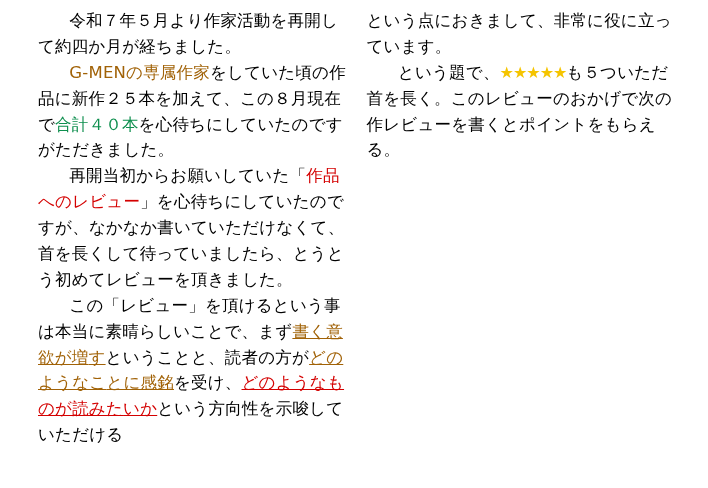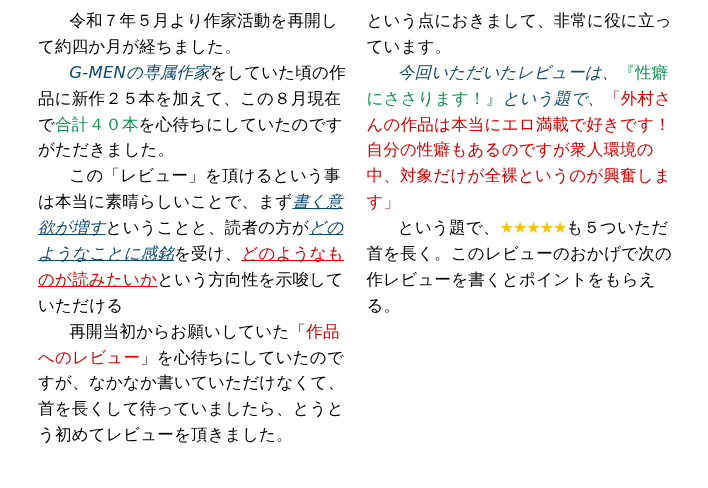--- a/index.html
+++ b/index.html
@@ -43,21 +43,21 @@
     word-break: break-all;
   }
   .indent {
     text-indent: 1.9em;
   }
   .noindent {
     text-indent: 0;
     font-family: Liberation Serif, serif;
   }
   
-  .c-blue   { color: #0c4a6e; font-style: italic; }
+  .c-blue   { color: #a16207; }
   .c-green  { color: #0f8f4f; }
   .c-red    { color: #d40000; }
   .u        { text-decoration: underline; }
   .stars {
     color: #f5c400;
     letter-spacing: -1px;
     font-size: 16px;
   }
   .caret {
     display: inline-block;
@@ -72,31 +72,30 @@
 
 <div id="page">
   <div class="columns">
 
     <div class="column">
 
       <p class="para indent"><span>令和７年５月より作家活動を再開して</span><span>約四か月が経ちました。</span></p>
 
       <p class="para indent"><span class="c-blue">G-MENの専属作家</span><span>をしていた頃の作</span><span>品に新作２５本を加えて、この８月現在</span><span>で</span><span class="c-green">合計４０本</span><span>を心待ちにしていたのですが</span><span>ただきました。</span></p>
 
+      <p class="para indent"><span>再開当初からお願いしていた「</span><span class="c-red">作品への</span><span class="c-red">レビュー</span><span>」を心待ちにしていたのですが、</span><span>なかなか書いていただけなくて、首を長く</span><span>して待っていましたら、とうとう初めてレ</span><span>ビューを頂きました。</span></p>
+
       <p class="para indent"><span>この「レビュー」を頂けるという事は本</span><span>当に素晴らしいことで、まず</span><span class="c-blue u">書く意欲が増</span><span class="c-blue u">す</span><span>ということと、読者の方が</span><span class="c-blue u">どのようなこ</span><span class="c-blue u">とに感銘</span><span>を受け、</span><span class="c-red u">どのようなものが読みた</span><span class="c-red u">いか</span><span>という方向性を示唆していただける</span></p>
-
-      <p class="para indent"><span>再開当初からお願いしていた「</span><span class="c-red">作品への</span><span class="c-red">レビュー</span><span>」を心待ちにしていたのですが、</span><span>なかなか書いていただけなくて、首を長く</span><span>して待っていましたら、とうとう初めてレ</span><span>ビューを頂きました。</span></p>
 
     </div>
 
     <div class="column">
 
       <p class="para noindent"><span>という点におきまして、非常に役に立って</span><span>います。</span></p>
 
-      <p class="para indent"><span class="c-blue">今回いただいたレビューは、</span><span class="c-green">『性癖にささります！』</span><span class="c-blue">という題で、</span><span class="c-red">「外村さんの作品は本当にエロ満載で好</span><span class="c-red">きです！　自分の性癖もあるのですが衆人</span><span class="c-red">環境の中、対象だけが全裸というのが興奮</span><span class="c-red">します」</span></p>
 
       <p class="para indent"><span>という題で、</span><span class="stars">★★★★★</span><span>も５ついただ</span><span>首を長く。このレビューのおかげで次の作</span><span>レビューを書くとポイントをもらえる。</span></p>
 
 
     </div>
 
   </div>
 </div>
 
 </body></html>

